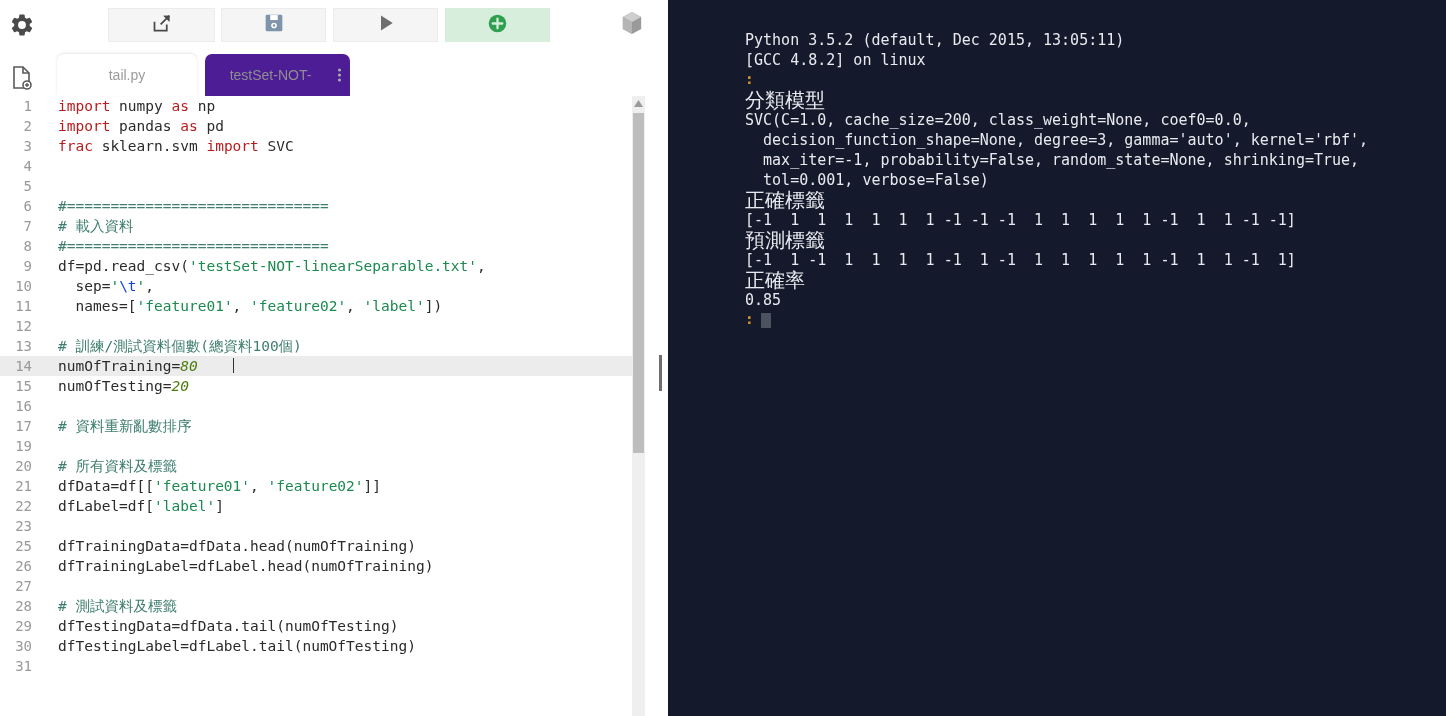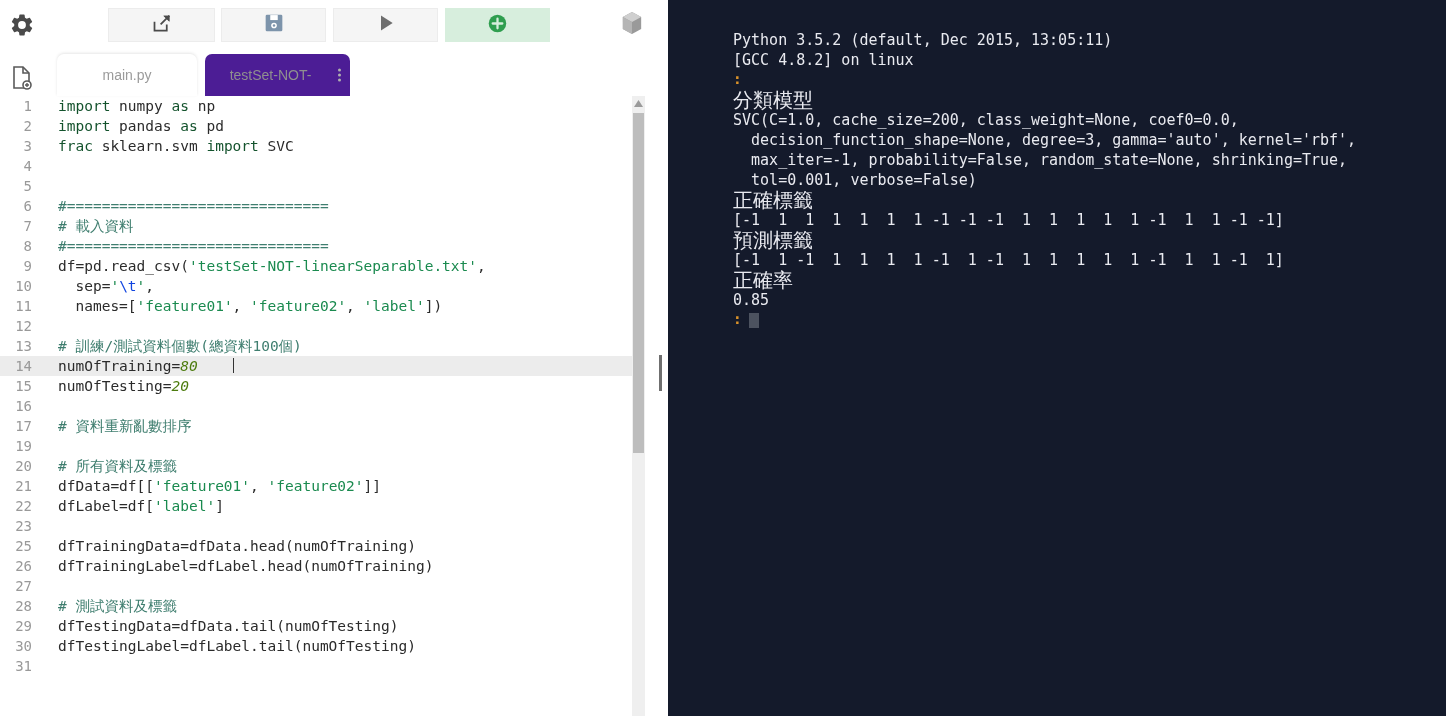--- a/index.html
+++ b/index.html
@@ -157,21 +157,21 @@
     position: absolute;
     left: 58px; top: 0;
     color: #2b2b2b;
   }
   .cur {
     display: inline-block;
     width: 1px; height: 15px;
     background: #333;
     vertical-align: -2px;
   }
-  .kw  { color: #14532d; }
+  .kw  { color: #b91c1c; }
   .str { color: #1a8a4f; }
   .esc { color: #1145e0; }
   .num { color: #4d7c0f; font-style: italic; }
   .cmt { color: #3f7e6f; }
 
   
   .vscroll {
     position: absolute;
     right: 23px; top: 96px;
     width: 13px; height: 620px;
@@ -215,21 +215,21 @@
   .term-body {
     position: absolute;
     left: 65px; top: 30px;
     right: 8px;
     font-family: "DejaVu Sans Mono", monospace;
     font-size: 15px;
     line-height: 20px;
     color: #e9eaf0;
     white-space: pre;
   }
-  .tline { height: 20px; white-space: pre; }
+  .tline { height: 20px; white-space: pre; margin-left: 12px; }
   .prompt-glyph {
     display: inline-block;
     color: #d9922a;
     font-weight: bold;
   }
   .tcursor {
     display: inline-block;
     width: 10px; height: 15px;
     background: #4c525f;
     vertical-align: -3px;
@@ -302,21 +302,21 @@
             <path d="M12 1l10 5.5v13L12 25 2 19.5v-13z" fill="#9a9a9a"></path>
             <path d="M12 1l10 5.5L12 12 2 6.5z" fill="#cfcfcf"></path>
             <path d="M12 12v13L2 19.5v-13z" fill="#b5b5b5"></path>
           </svg>
         </span>
       </div>
     </div>
 
     <div class="tabbar">
       <div class="tab active">
-        <span>main.py</span>
+        <span>tail.py</span>
       </div>
       <div class="tab inactive">
         <span>testSet-NOT-</span>
         <span class="tab-dots">
           <span></span>
             <span></span>
             <span></span>
         </span>
       </div>
     </div>

